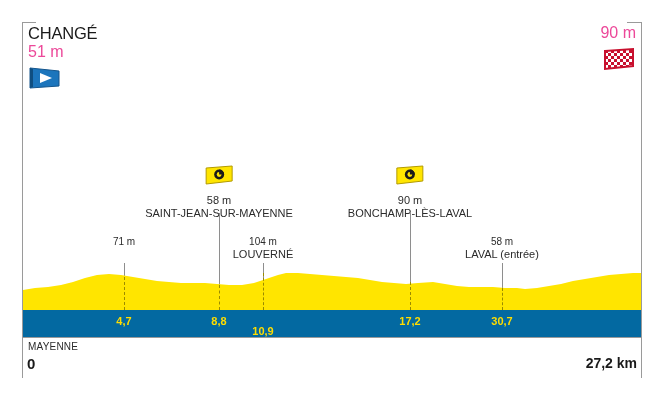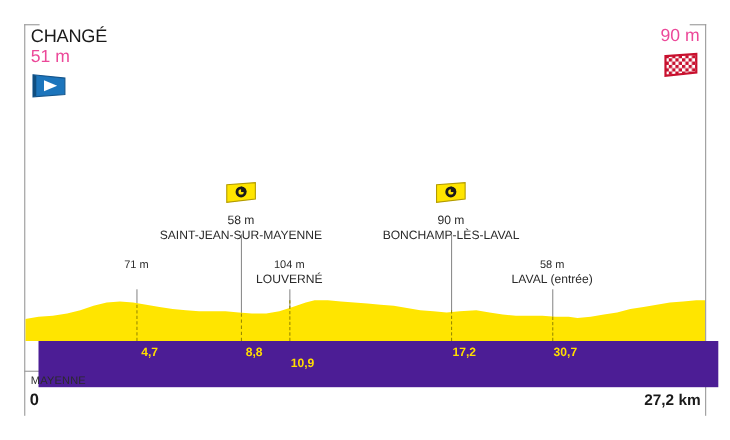--- a/index.html
+++ b/index.html
@@ -116,25 +116,25 @@
     left: 23px;
     top: 230px;
     width: 618px;
     height: 80px;
   }
   #terrain-svg { display: block; width: 100%; height: 100%; }
 
   
   #distance-band {
     position: absolute;
-    left: 35px;
+    left: 23px;
     top: 310px;
     width: 618px;
-    height: 42px;
-    background: #4c1d95;
+    height: 27px;
+    background: #0369a1;
   }
   .dist-label {
     position: absolute;
     color: #ffdd00;
     font-size: 11px;
     font-weight: bold;
     transform: translateX(-50%);
     white-space: nowrap;
   }
   .dist-label.row1 { top: 5px; }

